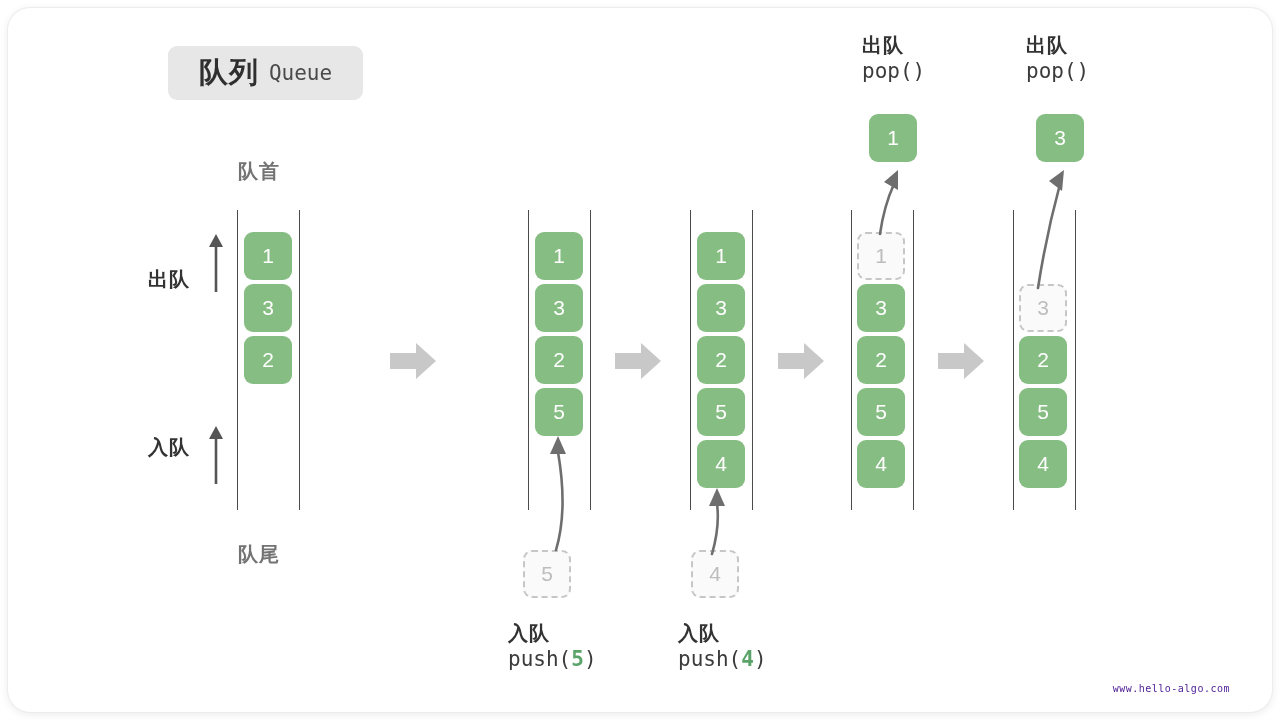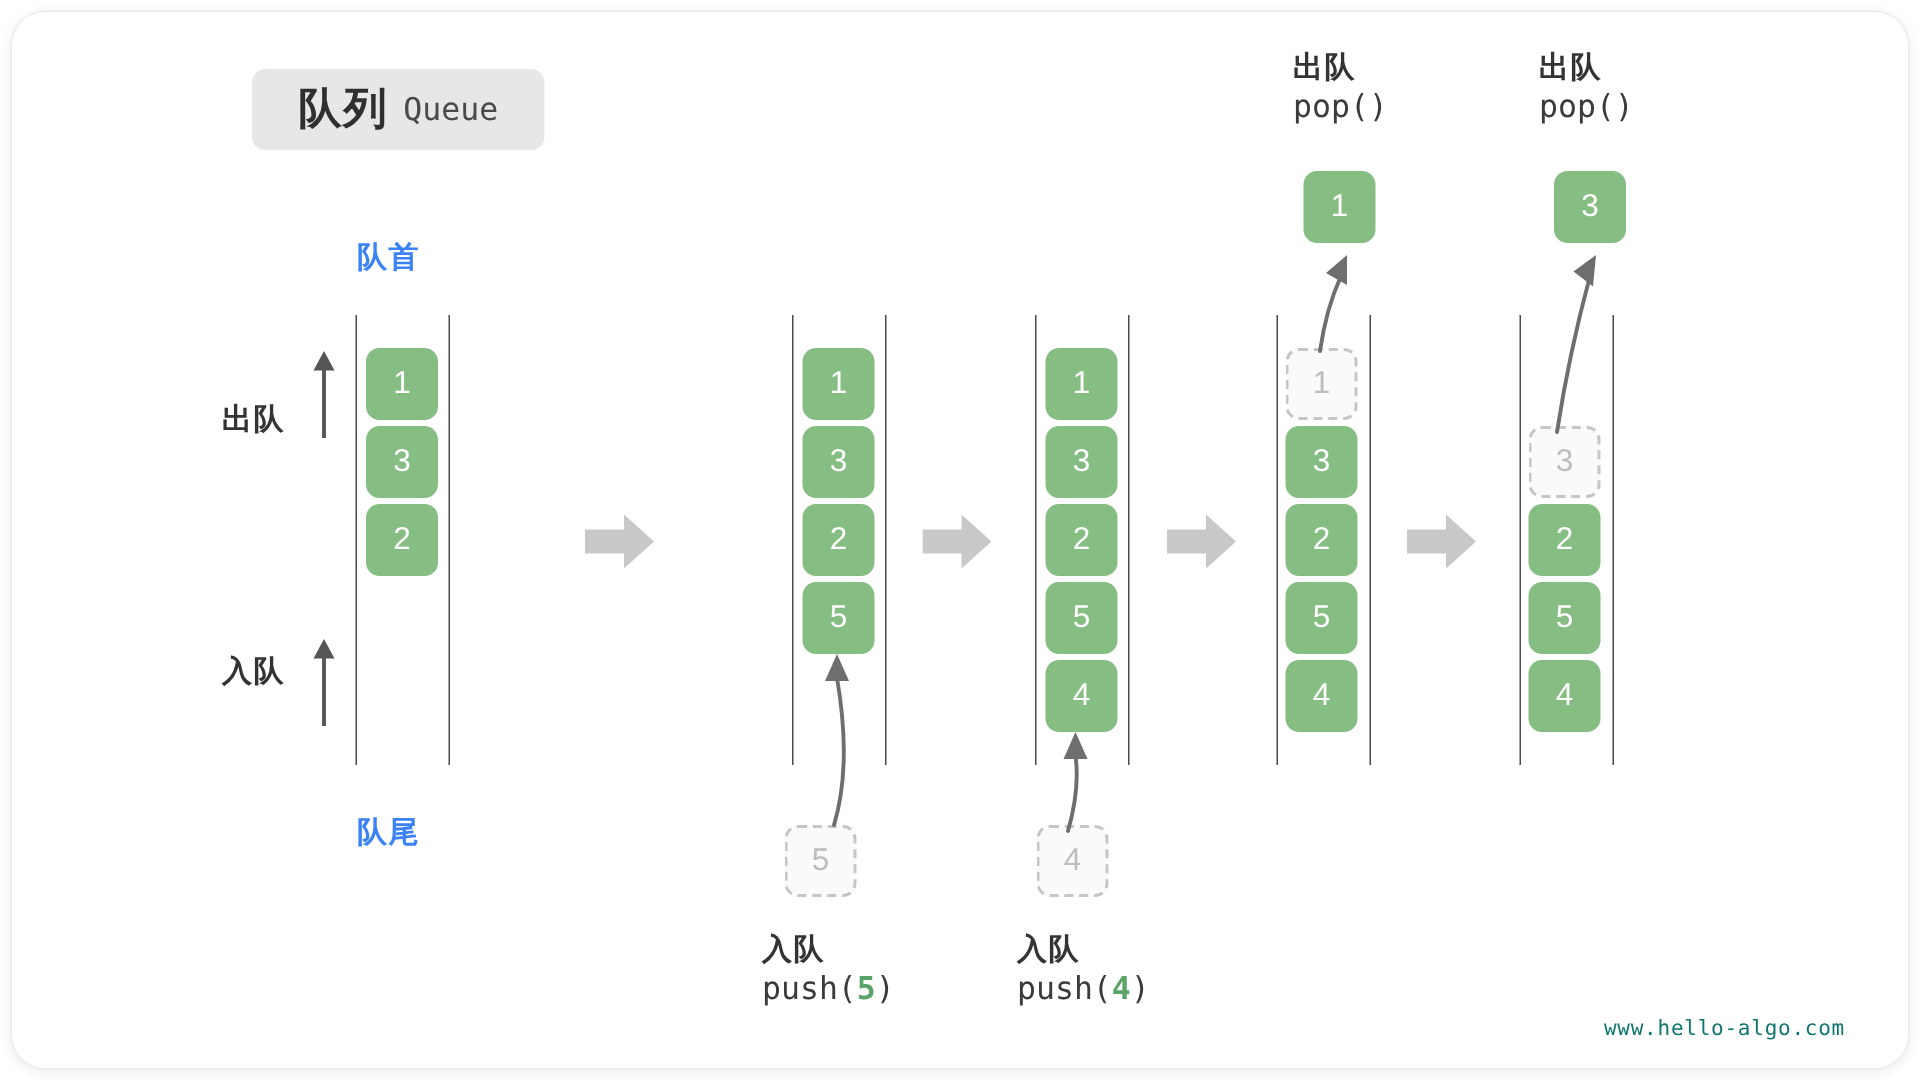--- a/index.html
+++ b/index.html
@@ -51,21 +51,21 @@
     font-family: "DejaVu Sans Mono", "Liberation Mono", monospace;
     font-size: 21px;
     color: #4a4a4a;
   }
 
   
   .hdr-label {
     position: absolute;
     font-size: 20px;
     font-weight: bold;
-    color: #3b82f6;
+    color: #737373;
     letter-spacing: 1px;
     white-space: nowrap;
   }
   .side-label {
     position: absolute;
     font-size: 20px;
     font-weight: bold;
     color: #333333;
     letter-spacing: 1px;
     white-space: nowrap;
@@ -136,22 +136,22 @@
 
   
   .up-arrow { position: absolute; }
 
   
   #watermark {
     position: absolute;
     right: 50px;
     bottom: 26px;
     font-family: "DejaVu Sans Mono", "Liberation Mono", monospace;
-    font-size: 14px;
-    color: #0f766e;
+    font-size: 10px;
+    color: #4c1d95;
     letter-spacing: 0.5px;
   }
 </style>
 </head>
 <body>
 
 <div id="stage">
   <div id="card"></div>
 
   <div id="title-badge">

